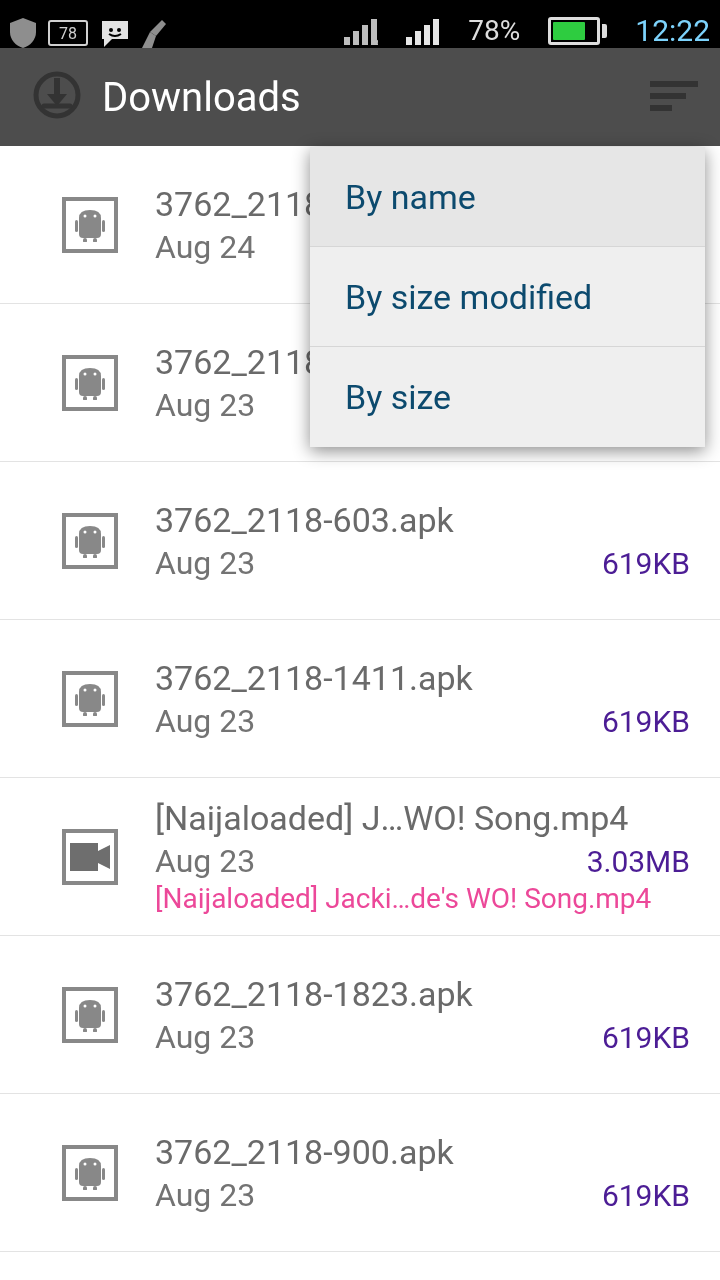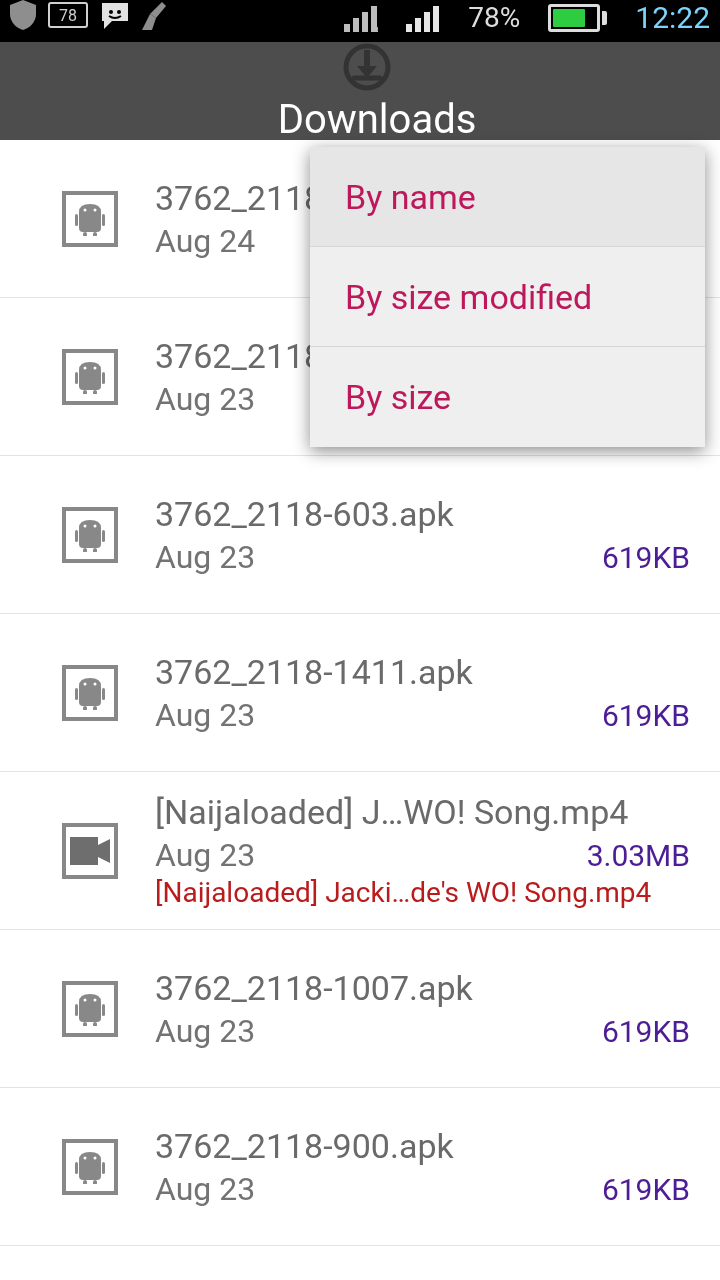--- a/index.html
+++ b/index.html
@@ -6,23 +6,23 @@
     body {
       width: 720px; height: 1280px;
       background: #fff;
       font-family: Roboto, "Helvetica Neue", Arial, sans-serif;
       color: #555;
       overflow: hidden;
     }
 
     
     .statusbar {
-      height: 42px;
+      height: 48px;
       background: #000;
-      display: flex; align-items: flex-start;
+      display: flex; align-items: flex-end;
       padding: 0 10px;
       color: #e2e2e2;
     }
     .statusbar .sb-left { display:flex; align-items:center; gap:12px; }
     .statusbar .sb-right { margin-left:auto; display:flex; align-items:center; gap:28px; }
     .statusbar svg { display:block; }
 
     .sb-battbox {
       display:flex; align-items:center; justify-content:center;
       border:2px solid #d0d0d0; border-radius:3px;
@@ -40,21 +40,20 @@
     .batt-body { width:52px; height:28px; border:3px solid #ddd; border-radius:3px; position:relative; }
     .batt-fill { position:absolute; top:2px; bottom:2px; left:2px; width:70%; background:#2ecc40; border-radius:1px; }
     .batt-tip { width:5px; height:14px; background:#ddd; margin-left:2px; border-radius:0 2px 2px 0; }
 
     
     .appbar {
       height: 98px;
       background: #4d4d4d;
       display:flex; align-items:center;
       padding: 0 18px 0 32px;
-      flex-direction: column;
     }
     .appbar .title {
       color:#fff; font-size:40px; font-weight:400; margin-left:20px;
     }
     .appbar .sortbtn { margin-left:auto; }
 
     
     .list { }
     .row {
       display:flex; align-items:center;
@@ -74,35 +73,35 @@
       background:#fff;
     }
     .row .content { flex:1; min-width:0; }
     .fname {
       font-size:34px; color:#6a6a6a;
       white-space:nowrap; overflow:hidden; text-overflow:ellipsis;
     }
     .subrow { display:flex; justify-content:space-between; align-items:baseline; margin-top:4px;}
     .fdate { font-size:32px; color:#737373; }
     .fsize { font-size:30px; color:#4c1d95; }
-    .fullname { font-size:28px; color:#b91c1c; margin-top:2px; white-space:nowrap; overflow:hidden; text-overflow:ellipsis;}
+    .fullname { font-size:28px; color:#ec4899; margin-top:2px; white-space:nowrap; overflow:hidden; text-overflow:ellipsis;}
 
     
     .menu {
       position:absolute;
       top:147px; right:15px;
       width:395px;
       background:#efefef;
       box-shadow:0 4px 16px rgba(0,0,0,.45);
     }
     .menu-item {
       height:100px;
       display:flex; align-items:center;
       padding:0 35px;
-      font-size:34px; color:#be185d;
+      font-size:34px; color:#0c4a6e;
       border-bottom:1px solid #d6d6d6;
     }
     .menu-item:last-child { border-bottom:none; }
     .menu-item.highlight { background:#e6e6e6; }
 
   </style>
 </head>
 <body>
 
 <div class="statusbar">
@@ -305,21 +304,21 @@
             <rect x="0" y="12" width="3" height="12" rx="1.5" fill="#888"></rect>
             <rect x="27" y="12" width="3" height="12" rx="1.5" fill="#888"></rect>
             <rect x="8" y="30" width="4" height="5" rx="2" fill="#888"></rect>
             <rect x="18" y="30" width="4" height="5" rx="2" fill="#888"></rect>
             <circle cx="10" cy="8" r="1.5" fill="#fff"></circle>
             <circle cx="20" cy="8" r="1.5" fill="#fff"></circle>
           </svg>
     </div>
       </div>
     <div class="content">
-      <div class="fname">3762_2118-1007.apk</div>
+      <div class="fname">3762_2118-1823.apk</div>
       <div class="subrow">
         <span class="fdate">Aug 23</span>
         <span class="fsize">619KB</span>
       </div>
     </div>
   </div>
 
   <div class="row">
     <div class="iconwrap">
         <div class="filethumb">

